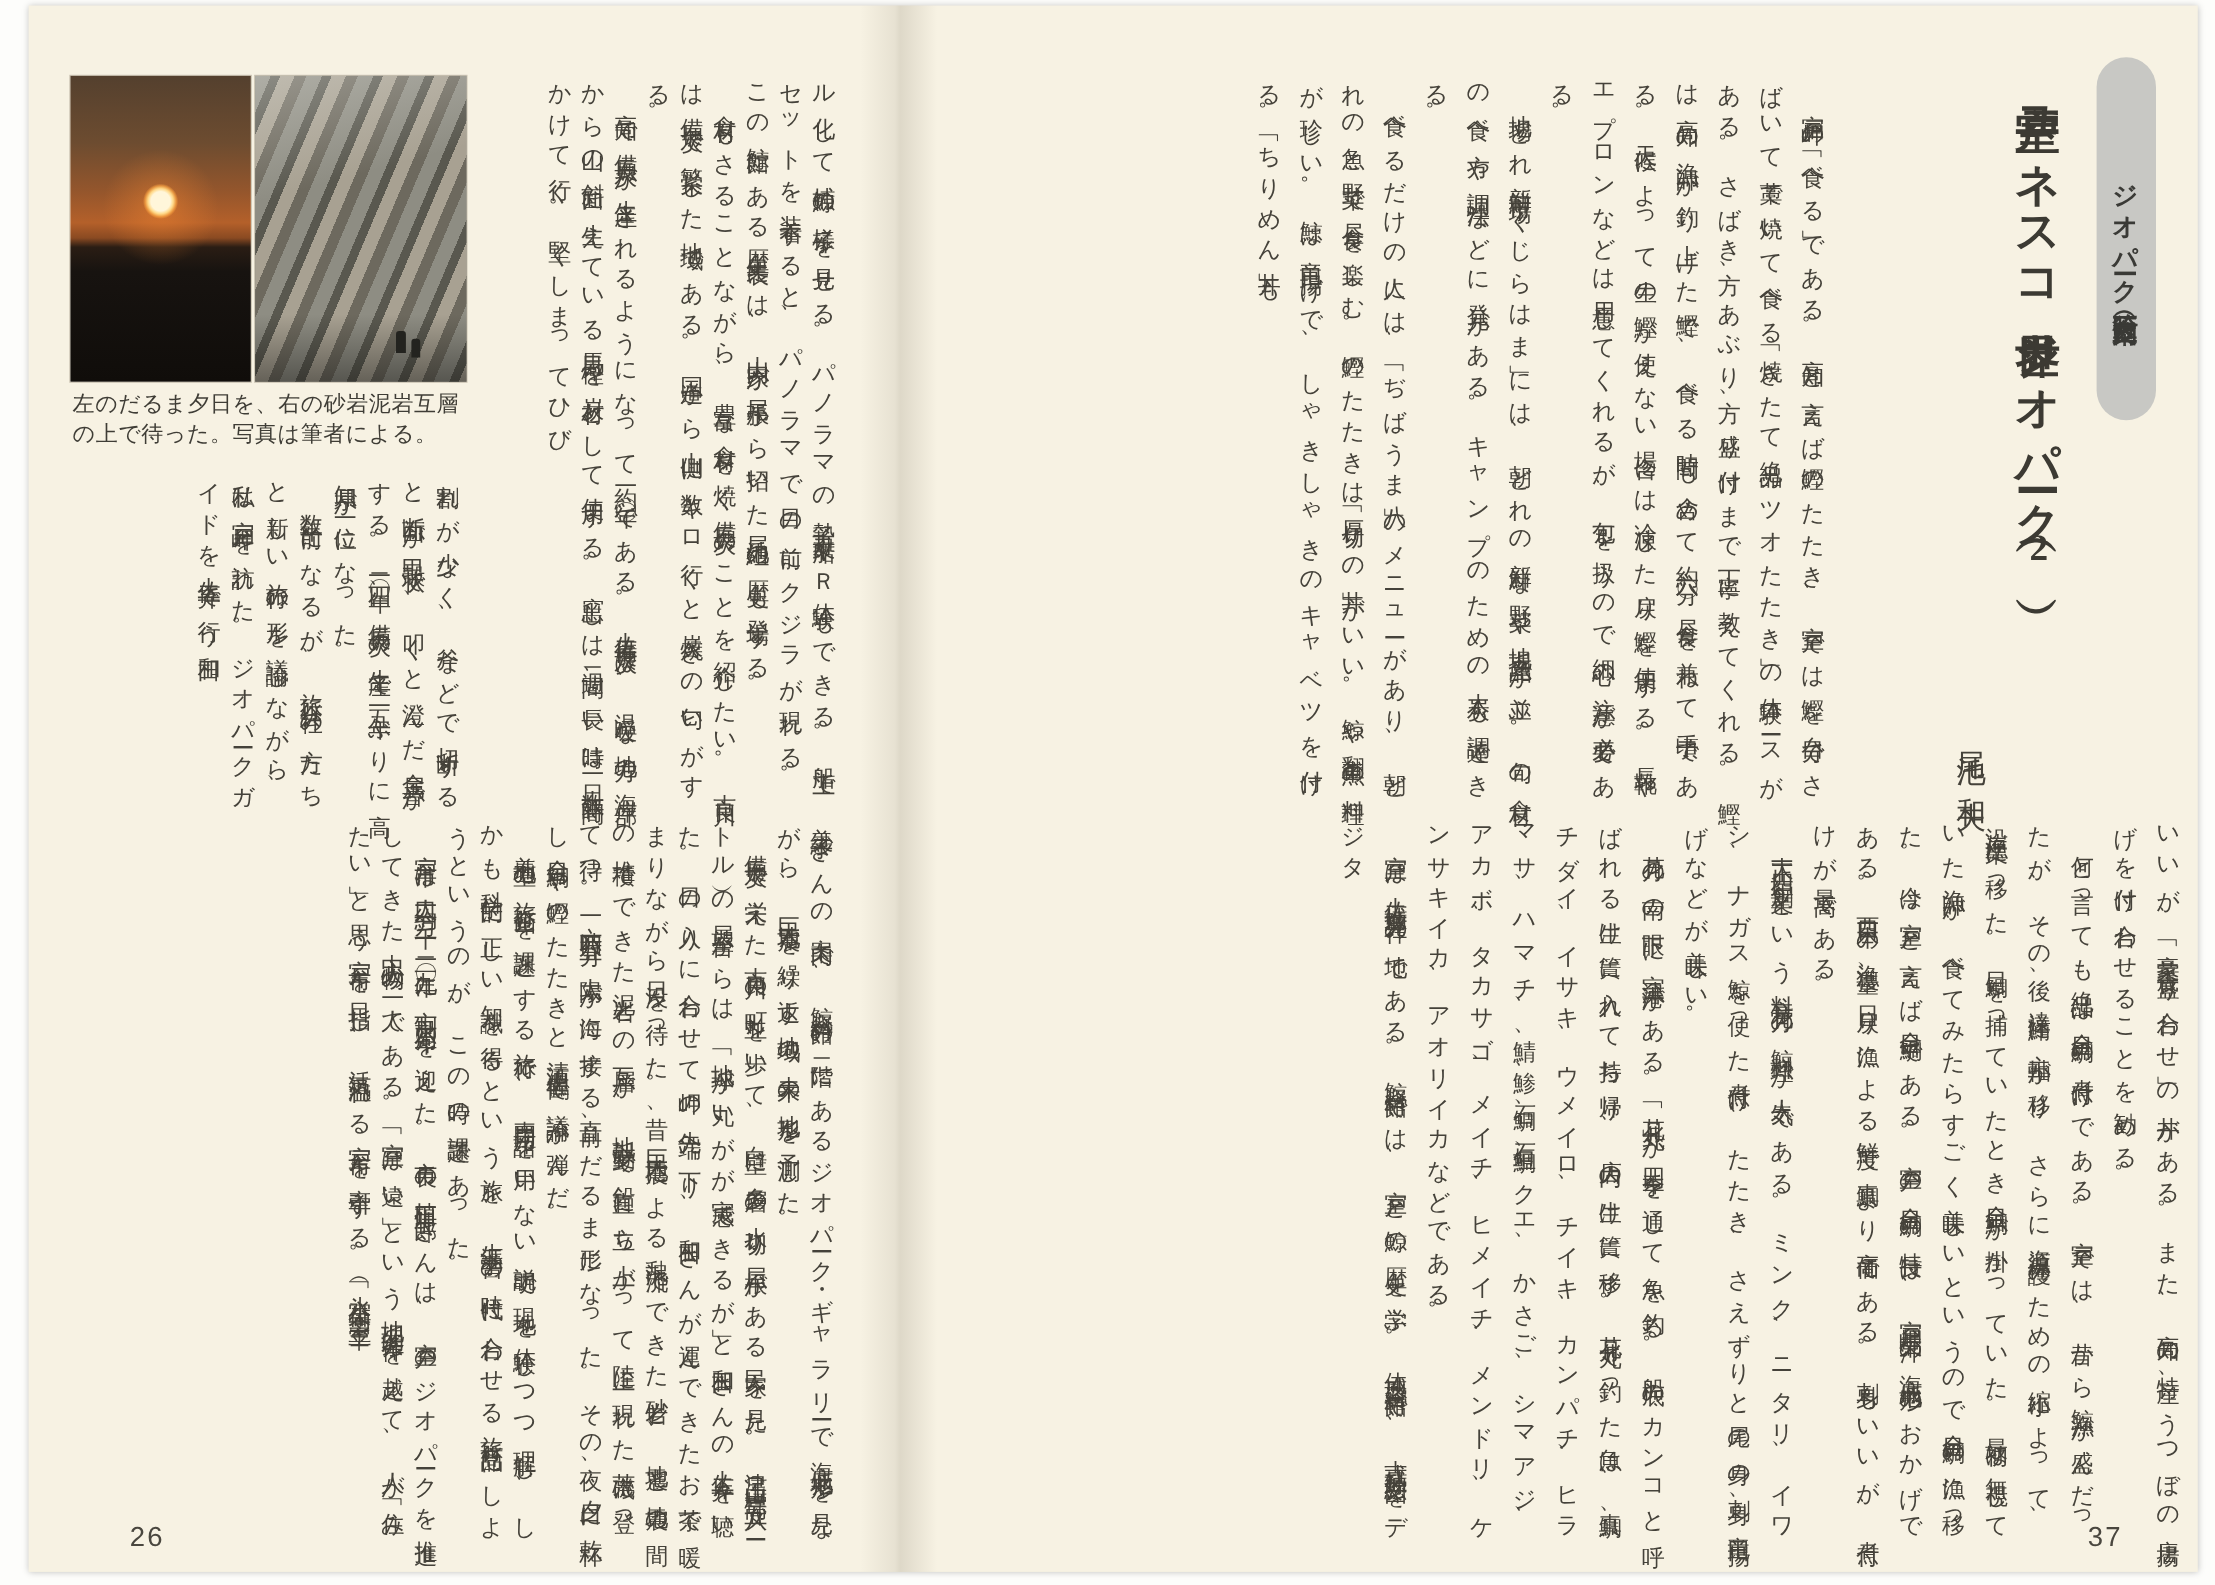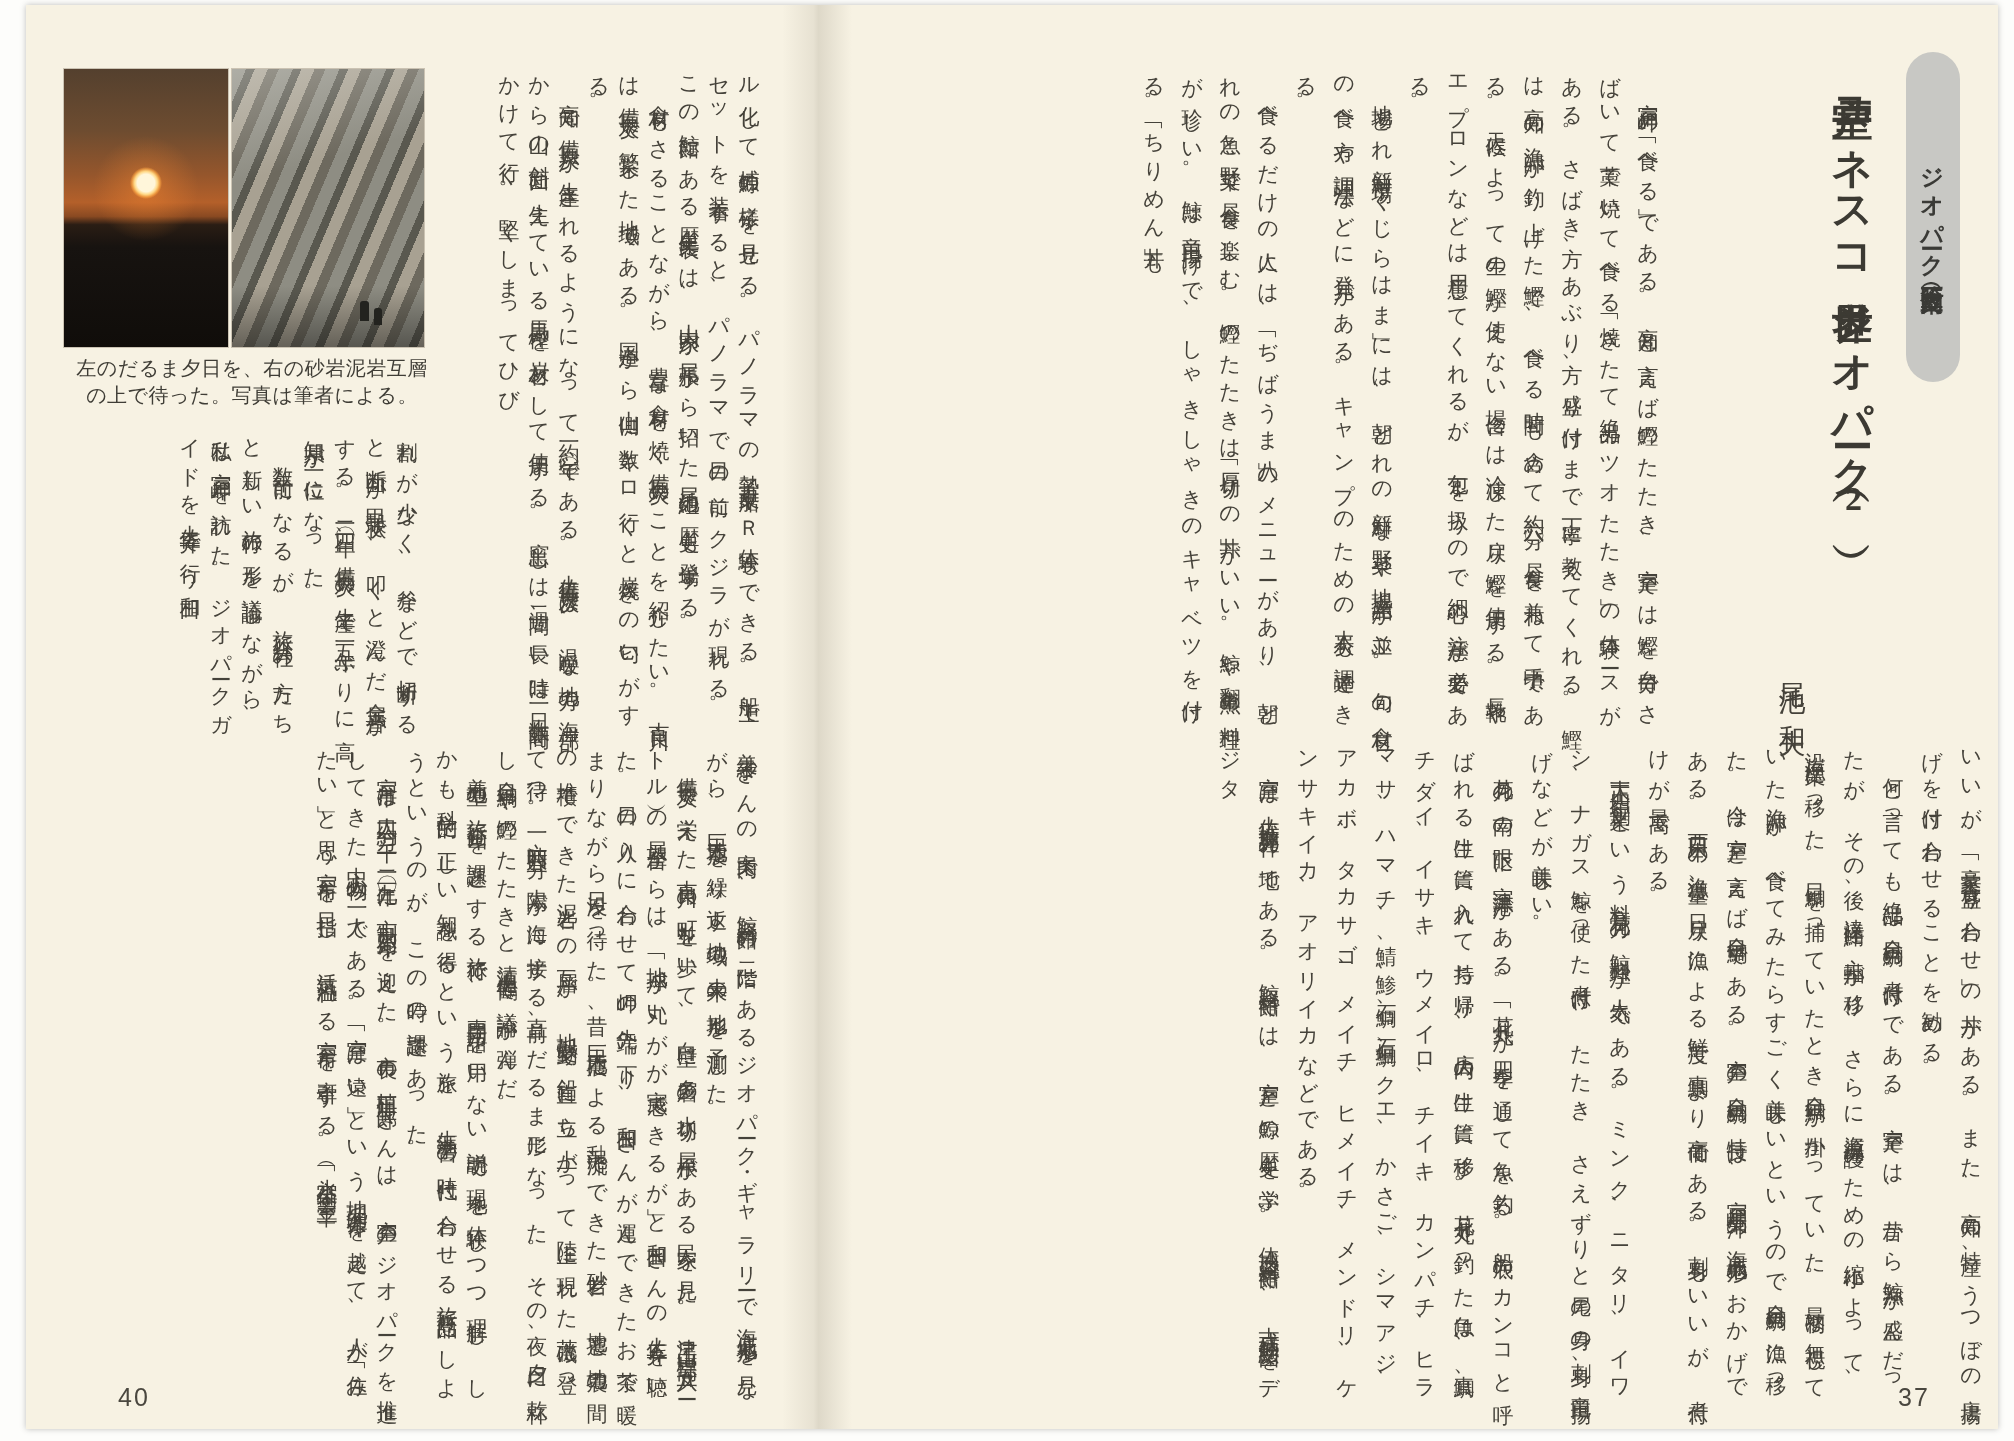--- a/index.html
+++ b/index.html
@@ -41,21 +41,21 @@
   .photo-rocks{left:206px;width:192px;
     background:
       linear-gradient(165deg, rgba(235,235,230,.35) 0%, rgba(235,235,230,0) 35%),
       linear-gradient(0deg, rgba(20,20,18,.45) 0%, rgba(20,20,18,0) 22%),
       repeating-linear-gradient(113deg, #8e8d83 0 13px, #59584f 13px 21px, #a8a192 21px 33px, #6d695e 33px 43px),
       linear-gradient(#9a9890,#605f58);}
   .figure{position:absolute;background:#23231f;border-radius:3px 3px 0 0;}
   .fig1{left:128px;bottom:26px;width:9px;height:20px;}
   .fig2{left:142px;bottom:22px;width:8px;height:17px;}
   .caption{position:absolute;left:40px;top:350px;width:372px;
-           color:#3f3d36;font-size:20px;line-height:27px;letter-spacing:.5px;text-align:center;}
+           color:#3f3d36;font-size:20px;line-height:27px;letter-spacing:.5px;}
   
   .pagenum{position:absolute;color:#4a473f;font-size:25px;letter-spacing:2px;
            font-family:"Liberation Sans","DejaVu Sans",sans-serif;}
   .pagenum-left{left:92px;top:1378px;}
   .pagenum-right{left:1872px;top:1378px;}
 </style>
 </head>
 <body>
 
 <div class="stage">
@@ -102,16 +102,16 @@
           <p>割れが少なく、斧などで切断すると断面が甲殻状で、叩くと澄んだ金属音がする。二〇一四年、備長炭の生産で五一年ぶりに高知県が一位になった。</p>
           <p>　数年前になるが、旅行会社の方たちと新しい旅行の形を議論しながら、私は室戸岬を訪れた。ジオパークガイドを土佐弁で行う和田</p>
         </div>
       <div class="vband band-l2">
           <p>美紗子さんの案内で、鯨資料館の二階にあるジオパーク・ギャラリーで海底地形を見ながら、巨大地震を繰り返す地域の未来の地形を予測した。</p>
           <p>　備長炭で栄えた吉良川の町並を歩いて、白壁に多層の水切り屋根がある民家を見た。津呂山（標高二五八メートル）の展望台からは、「地球が丸いがが実感できるが」と和田さんの土佐弁を聴いた。日の入りに合わせて岬の先端へ下り、和田さんが運んできたお茶で暖まりながら日没を待った。昔、巨大地震による乱泥流でできた砂岩と、地震と地震の間の堆積でできた泥岩との互層が、地殻変動で鉛直に立ち上がって陸上に現れた荒磯に登って待つ。一六時四五分、太陽が海に接する直前、だるま形になった。その夜、夕日に乾杯し金目鯛や鰹のたたきと清酒土佐鶴で議論が弾んだ。</p>
           <p>　着地型の旅行企画を課題とする旅行で、専門用語を用いない説明で現地を体験しつつ理解し、しかも科学的に正しい知識を得るという旅を、生涯学習の時代に合わせる旅行商品にしようというのが、この時の課題であった。</p>
           <p>　室戸市は人口約一万三千、二〇一九年に市制六〇周年を迎えた。市長の植田壮一郎さんは、室戸のジオパークを推進してきた中心人物の一人である。「室戸は遠い」という地理的条件を越えて、人が「住みたい」と思う室戸市を目指し、活気溢れる室戸市を牽引する。（「氷室俳句会」主宰）</p>
         </div>
 
-      <div class="pagenum pagenum-left">40</div>
+      <div class="pagenum pagenum-left">26</div>
     </div>
   </div>
 </div>
 
 </body></html>

